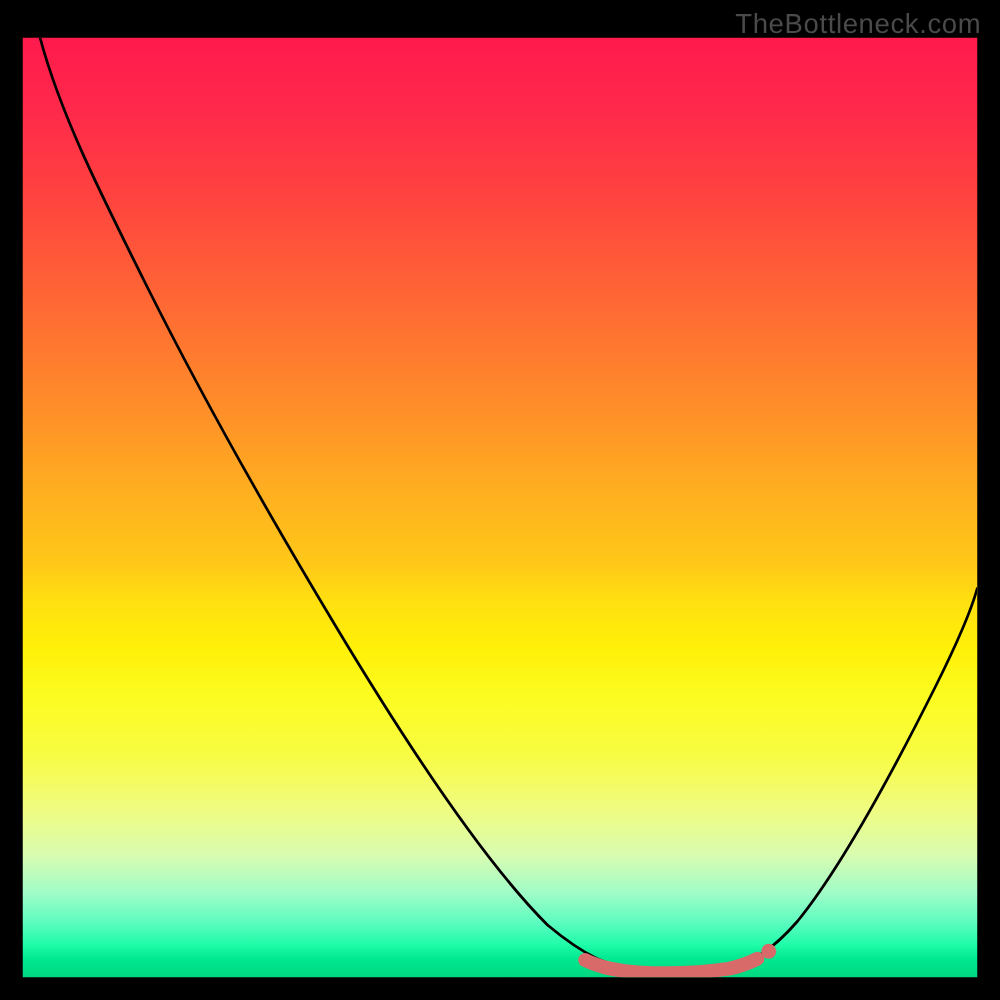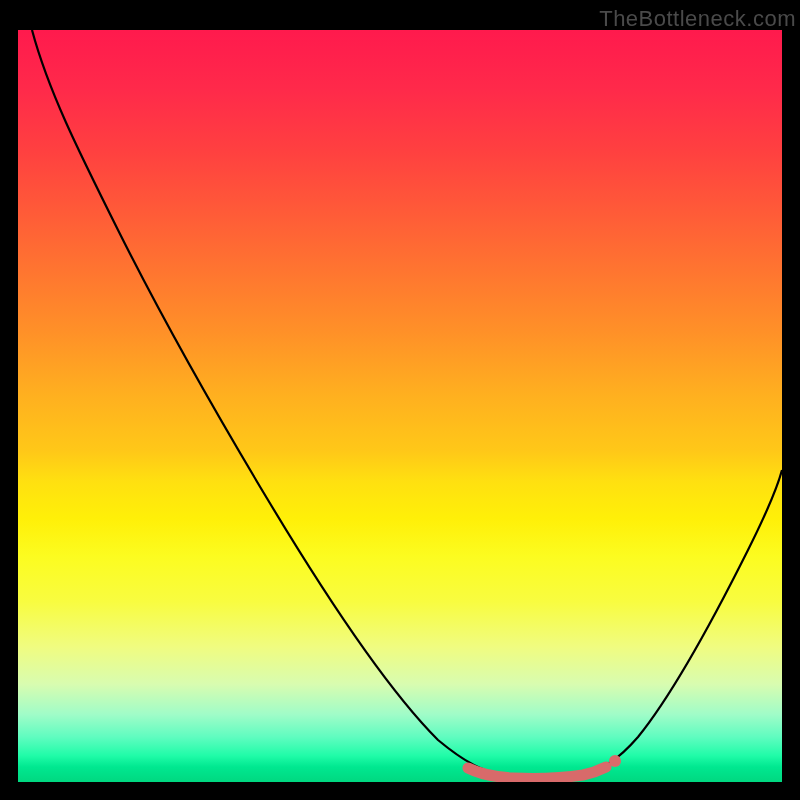--- a/index.html
+++ b/index.html
@@ -1,17 +1,17 @@
 <!DOCTYPE html>
 <html><head>
   <meta charset="utf-8">
   <style>
     * { margin: 0; padding: 0; box-sizing: border-box; }
     body { width: 800px; height: 800px; background: #000; position: relative; font-family: Arial, sans-serif; }
-    .watermark { position: absolute; top: 6px; right: 4px; color: #4a4a4a; font-size: 22px; font-weight: 500; letter-spacing: 0.5px; margin-left: 12px; }
+    .watermark { position: absolute; top: 6px; right: 15px; color: #4a4a4a; font-size: 22px; font-weight: 500; letter-spacing: 0.5px; margin-left: 12px; }
     .plot-area { position: absolute; left: 18px; top: 30px; width: 764px; height: 752px; overflow: hidden; }
     .gradient-bg { width: 100%; height: 100%; background: linear-gradient(to bottom,
       #ff1a4d 0%,
       #ff2a4a 8%,
       #ff4040 16%,
       #ff5a38 24%,
       #ff7530 32%,
       #ff9028 40%,
       #ffae20 48%,
       #ffc818 56%,

